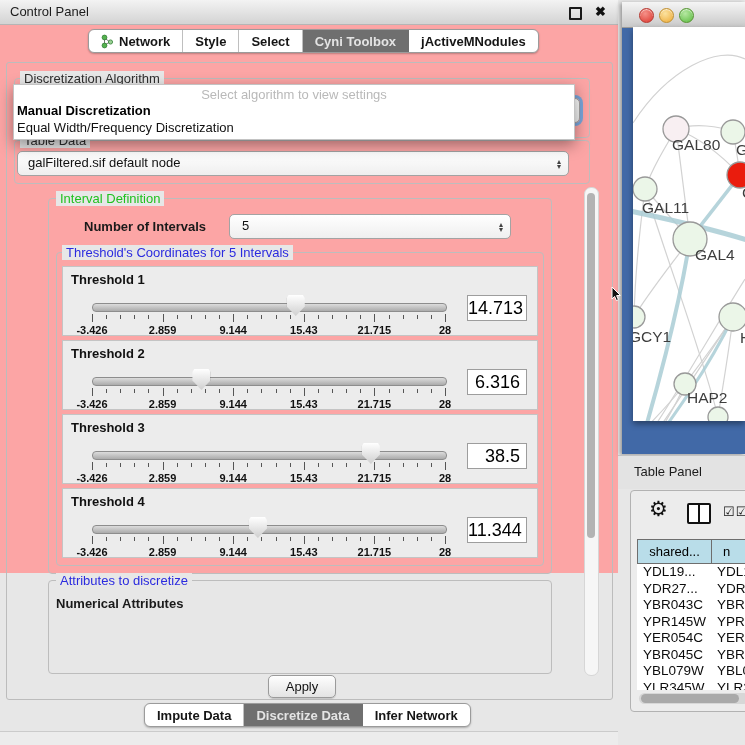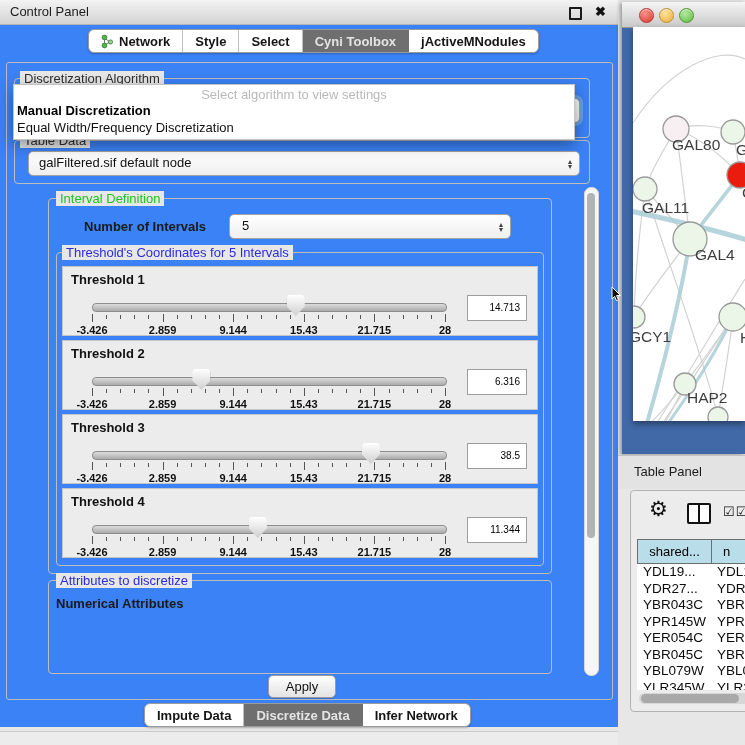--- a/index.html
+++ b/index.html
@@ -1,21 +1,21 @@
 <!DOCTYPE html>
 <html><head>
 <meta charset="utf-8">
 <style>
   html,body{margin:0;padding:0}
   body{width:745px;height:745px;position:relative;overflow:hidden;
        background:#e7e7e7;font-family:"Liberation Sans",sans-serif;color:#1a1a1a;}
   .abs{position:absolute}
 
   
-  .control-panel{position:absolute;left:0;top:0;width:618px;height:727px;background:#3b82f6;border-right:1px solid #701a75;}
+  .control-panel{position:absolute;left:0;top:0;width:618px;height:573px;background:#fca5a5;border-right:1px solid #701a75;}
   .titlebar{position:absolute;left:0;top:0;width:618px;height:24px;
             background:linear-gradient(#f3f3f3,#d3d3d3);border-bottom:1px solid #b5b5b5;}
   .titlebar .title{position:absolute;left:10px;top:4px;font-size:13px;color:#1c1c1c;}
   .float-btn{position:absolute;right:36px;top:7px;width:9px;height:9px;border:2px solid #1a1a1a;border-radius:1px;}
   .close-btn{position:absolute;right:12px;top:4px;font-size:13px;font-weight:bold;color:#111;}
 
   .segbar{position:absolute;display:flex;background:#fff;border:1px solid #9b9b9b;border-radius:6px;
           height:22px;box-shadow:0 1px 2px rgba(0,0,0,.25);overflow:hidden;}
   .seg{display:flex;align-items:center;gap:5px;padding:0 12px;font-size:13px;font-weight:bold;color:#151515;
        border-right:1px solid #bfbfbf;white-space:nowrap;}
@@ -56,21 +56,21 @@
   .handle{position:absolute;top:-6px;width:18px;height:21px;
           background:linear-gradient(#ffffff,#cfcfcf);
           clip-path:polygon(10% 0,90% 0,100% 14%,100% 55%,50% 100%,0 55%,0 14%);
           filter:drop-shadow(0 0 1px #666);}
   .ticks{position:absolute;left:0;top:13px;width:353px;height:9px;}
   .tick{position:absolute;top:1px;width:1px;height:4px;background:#555;}
   .tick.major{top:0;height:8px;}
   .tick-labels{position:absolute;left:0;top:23px;width:353px;height:12px;}
   .tick-label{position:absolute;transform:translateX(-50%);font-size:11px;font-weight:bold;color:#111;white-space:nowrap;}
   .vbox{position:absolute;left:404px;top:28px;width:52px;height:24px;background:#fff;border:1px solid #9d9d9d;
-        font-size:10px;text-align:right;line-height:24px;padding-right:6px;color:#000;}
+        font-size:18px;text-align:right;line-height:24px;padding-right:6px;color:#000;}
 
   .attr-list{position:absolute;left:60px;top:616px;width:437px;height:52px;background:#fff;border:1px solid #b9b9b9;overflow:hidden;}
   .attr-item{font-size:13px;line-height:17px;padding-left:14px;color:#111;white-space:nowrap;}
   .list-sb{position:absolute;right:3px;top:3px;width:7px;height:42px;background:#bdbdbd;border-radius:4px;}
 
   .apply-btn{position:absolute;left:268px;top:675px;width:66px;height:21px;border:1px solid #9b9b9b;border-radius:5px;
              background:linear-gradient(#fefefe,#e3e3e3);font-size:13px;text-align:center;line-height:21px;color:#111;
              box-shadow:0 1px 1px rgba(0,0,0,.15);}
 
   .bottom-strip{position:absolute;left:0;top:731px;width:618px;height:14px;background:#ececec;border-top:1px solid #cbcbcb;}
@@ -160,21 +160,21 @@
   </div>
 
   <div class="popup">
     <div class="prompt">Select algorithm to view settings</div>
     <div class="opt opt1">Manual Discretization</div>
     <div class="opt opt2">Equal Width/Frequency Discretization</div>
   </div>
 
   <div class="groupbox" style="left:14px;top:140px;width:574px;height:42px;"></div>
   <div class="grouplabel g-dark" style="left:20px;top:133px;">Table Data</div>
-  <div class="combo" style="left:28px;top:151px;width:550px;height:23px;text-decoration:underline;">
+  <div class="combo" style="left:17px;top:151px;width:550px;height:23px;text-decoration:underline;">
     <span class="val">galFiltered.sif default node</span>
     <span class="spin">
       <span>▴</span>
         <span>▾</span>
     </span>
   </div>
 
   <div class="vsb-track"></div>
   <div class="vsb-thumb"></div>
 

